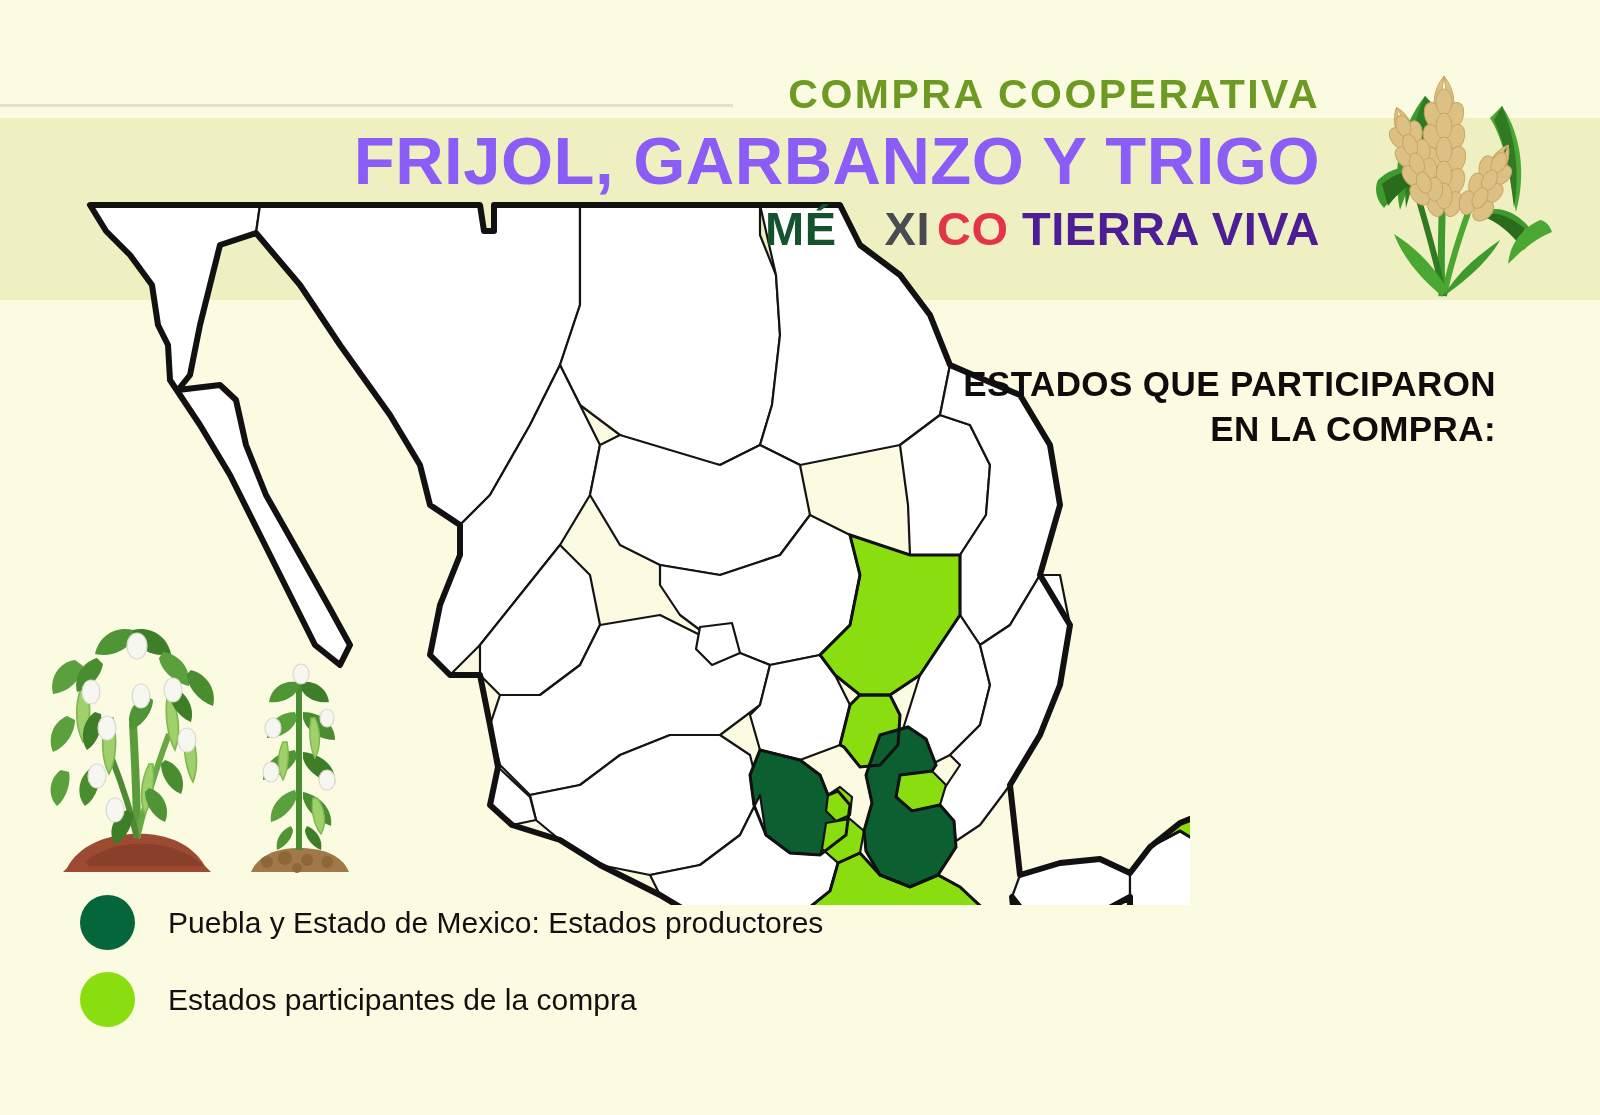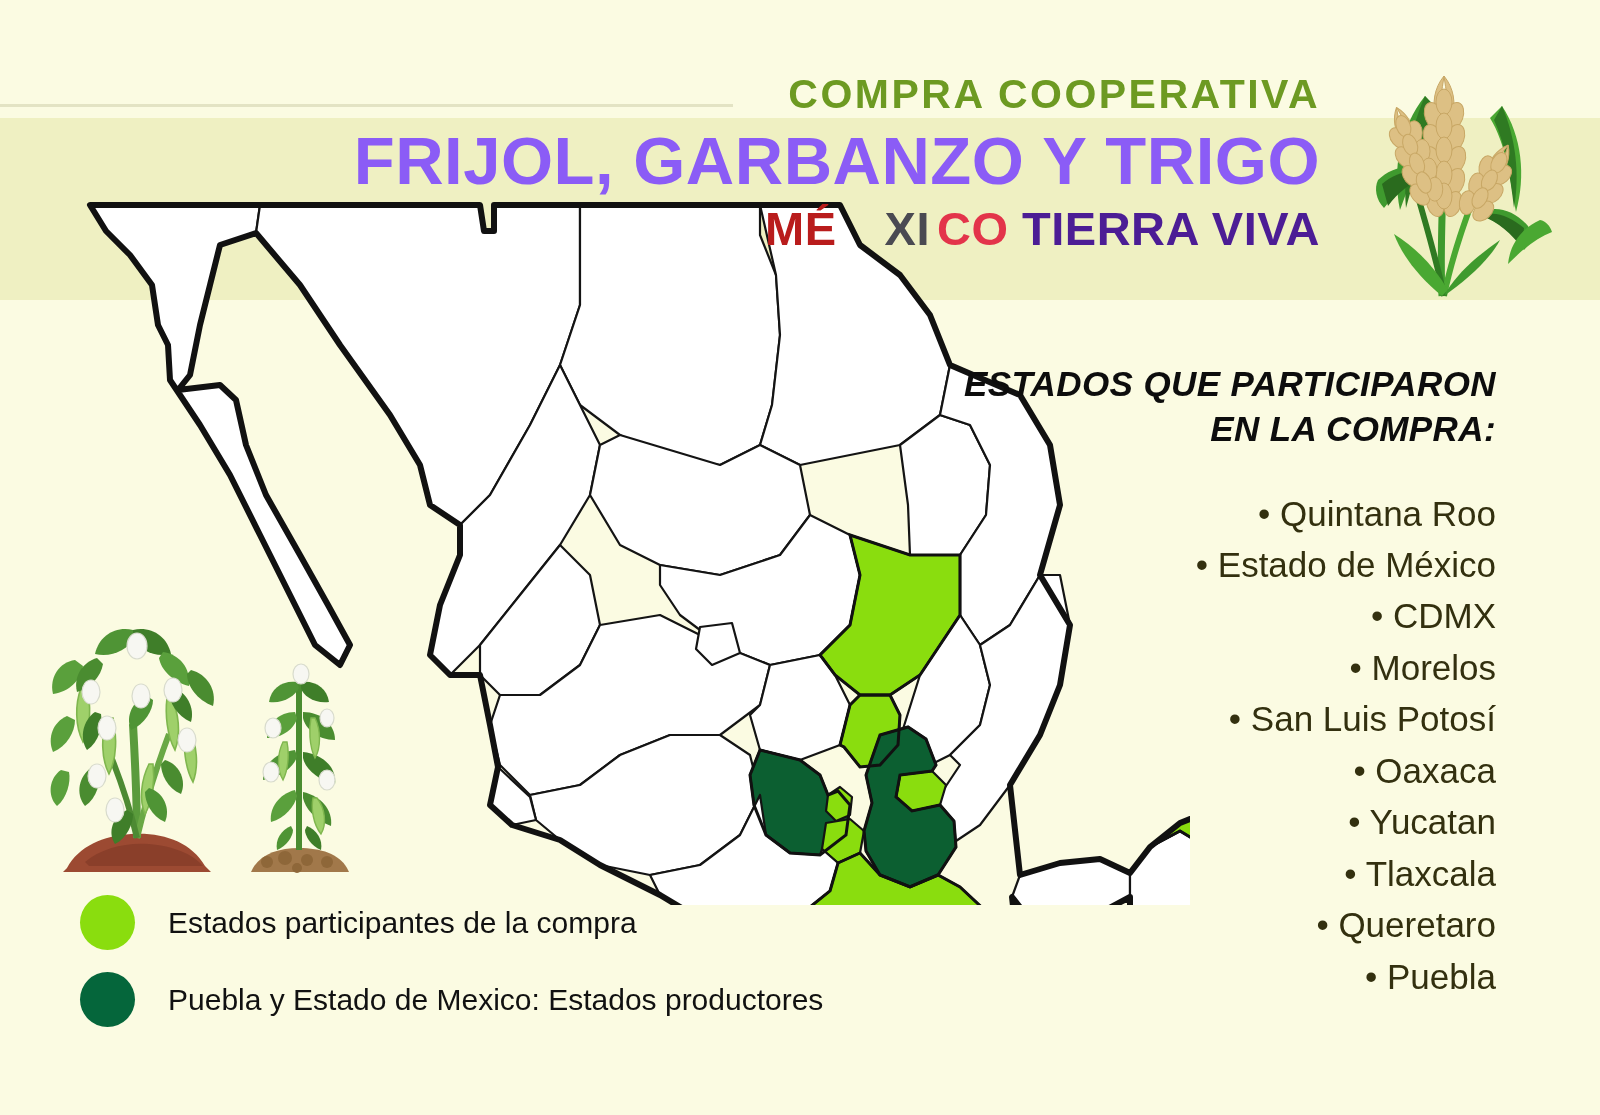--- a/index.html
+++ b/index.html
@@ -53,21 +53,21 @@
     white-space: nowrap;
   }
   #sub-title {
     font-size: 47px;
     font-weight: bold;
     letter-spacing: 0.5px;
     line-height: 1.12;
     margin: 4px 0 0 0;
     white-space: nowrap;
   }
-  .mx-green { color: #b91c1c; }
+  .mx-green { color: #14532d; }
   .mx-gray  { color: #4a4a52; margin-left: 48px; }
   .mx-red   { color: #e3344a; margin-left: 7px; }
   .tv-olive { color: #4c1d95; }
 
   
   #wheat-art {
     position: absolute;
     left: 1330px; top: 58px;
     width: 268px; height: 248px;
     z-index: 6;
@@ -97,21 +97,20 @@
     text-align: right;
     z-index: 5;
   }
   #states-heading {
     font-size: 35px;
     font-weight: bold;
     color: #0d0d0d;
     letter-spacing: 0.4px;
     line-height: 1.28;
     margin: 0;
-    font-style: italic;
   }
   #states-list {
     list-style: none;
     margin: 36px 0 0 0;
     padding: 0;
   }
   #states-list li {
     font-size: 35px;
     color: #33300f;
     line-height: 1.47;
@@ -404,36 +403,24 @@
       </g>
     </g>
   </svg>
 </div>
 
 <div id="states-panel">
   <div id="states-heading">
     <div>ESTADOS QUE PARTICIPARON</div>
     <div>EN LA COMPRA:</div>
   </div>
-  <ul id="states-list">
-    <li>• Quintana Roo</li>
-    <li>• Estado de México</li>
-    <li>• CDMX</li>
-    <li>• Morelos</li>
-    <li>• San Luis Potosí</li>
-    <li>• Oaxaca</li>
-    <li>• Yucatan</li>
-    <li>• Tlaxcala</li>
-    <li>• Queretaro</li>
-    <li>• Puebla</li>
-  </ul>
 </div>
 
 <div id="legend">
+  <div class="legend-row">
+    <div class="legend-dot" style="background:#05663B;"></div>
+    <div class="legend-label">Puebla y Estado de Mexico: Estados productores</div>
+  </div>
   <div class="legend-row">
     <div class="legend-dot" style="background:#8ADD0E;"></div>
     <div class="legend-label">Estados participantes de la compra</div>
   </div>
-  <div class="legend-row">
-    <div class="legend-dot" style="background:#05663B;"></div>
-    <div class="legend-label">Puebla y Estado de Mexico: Estados productores</div>
-  </div>
 </div>
 
 </body></html>

